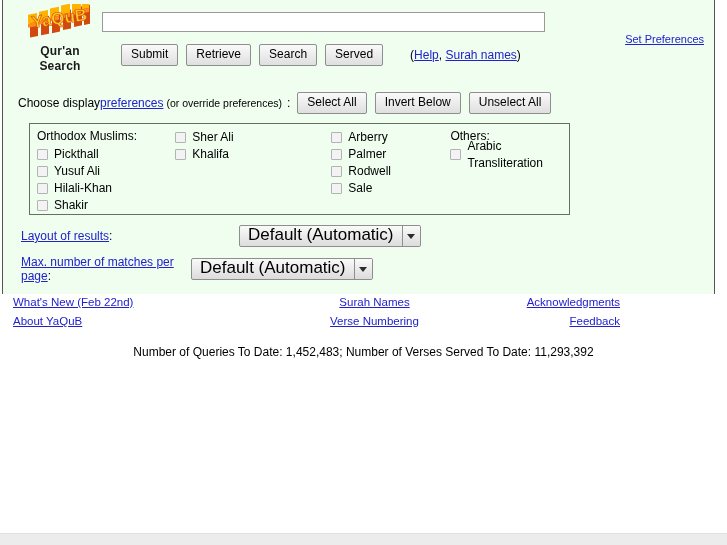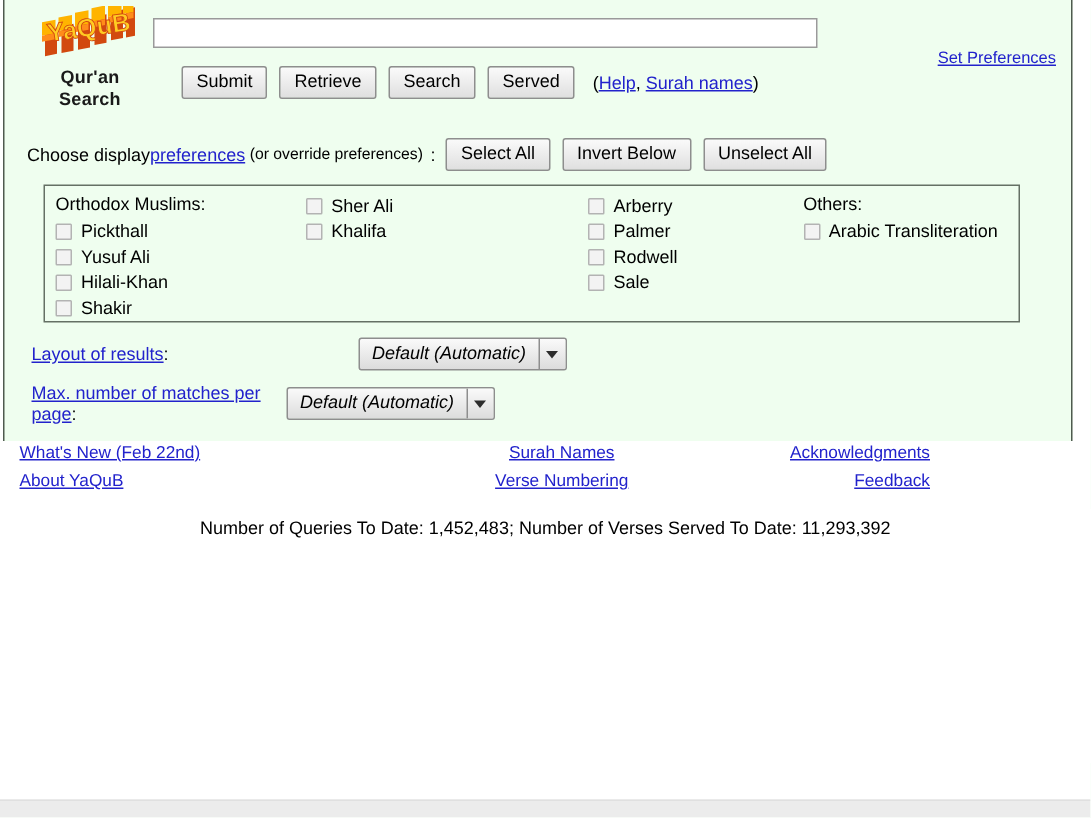--- a/index.html
+++ b/index.html
@@ -89,21 +89,21 @@
     font-size: 12px;
     color: #000;
     background: linear-gradient(#fafafa, #dfdfdf);
     border: 1px solid #8e8e8e;
     border-radius: 2px;
     padding: 3px 9px 4px 9px;
     line-height: 13px;
     cursor: pointer;
   }
   .helpnote {
-    margin-left: 4px;
+    margin-left: 19px;
     font-size: 12px;
     color: #000;
     white-space: nowrap;
   }
 
   a, a:visited {
     color: #2222cc;
     text-decoration: underline;
   }
 
@@ -126,21 +126,21 @@
   .prefline .lead { font-size: 12px; }
   .prefline .paren { font-size: 10.5px; margin-left: 3px; }
   .prefline .colon { margin: 0 7px 0 5px; font-size: 12px; }
   .prefline button.clsbtn { margin-right: 8px; }
 
   
   .transbox {
     position: absolute;
     left: 26px;
     top: 123px;
-    width: 651px;
+    width: 541px;
     height: 92px;
     border: 1px solid #657065;
     box-sizing: border-box;
     background: #effeef;
   }
   .cols {
     display: flex;
     padding: 5px 0 0 5px;
   }
   .col { }
@@ -185,25 +185,24 @@
   .selwrap {
     display: inline-flex;
     align-items: stretch;
     border: 1px solid #8e8e8e;
     border-radius: 2px;
     background: linear-gradient(#fafafa, #dcdcdc);
     height: 20px;
     overflow: hidden;
   }
   .selval {
-    font-size: 12px;
+    font-size: 17px;
     padding: 0 8px;
     line-height: 18px;
     white-space: nowrap;
-    font-style: italic;
   }
   .selarrow {
     width: 17px;
     border-left: 1px solid #8e8e8e;
     display: flex;
     align-items: center;
     justify-content: center;
     background: linear-gradient(#fafafa, #dcdcdc);
   }
   .selarrow i {

